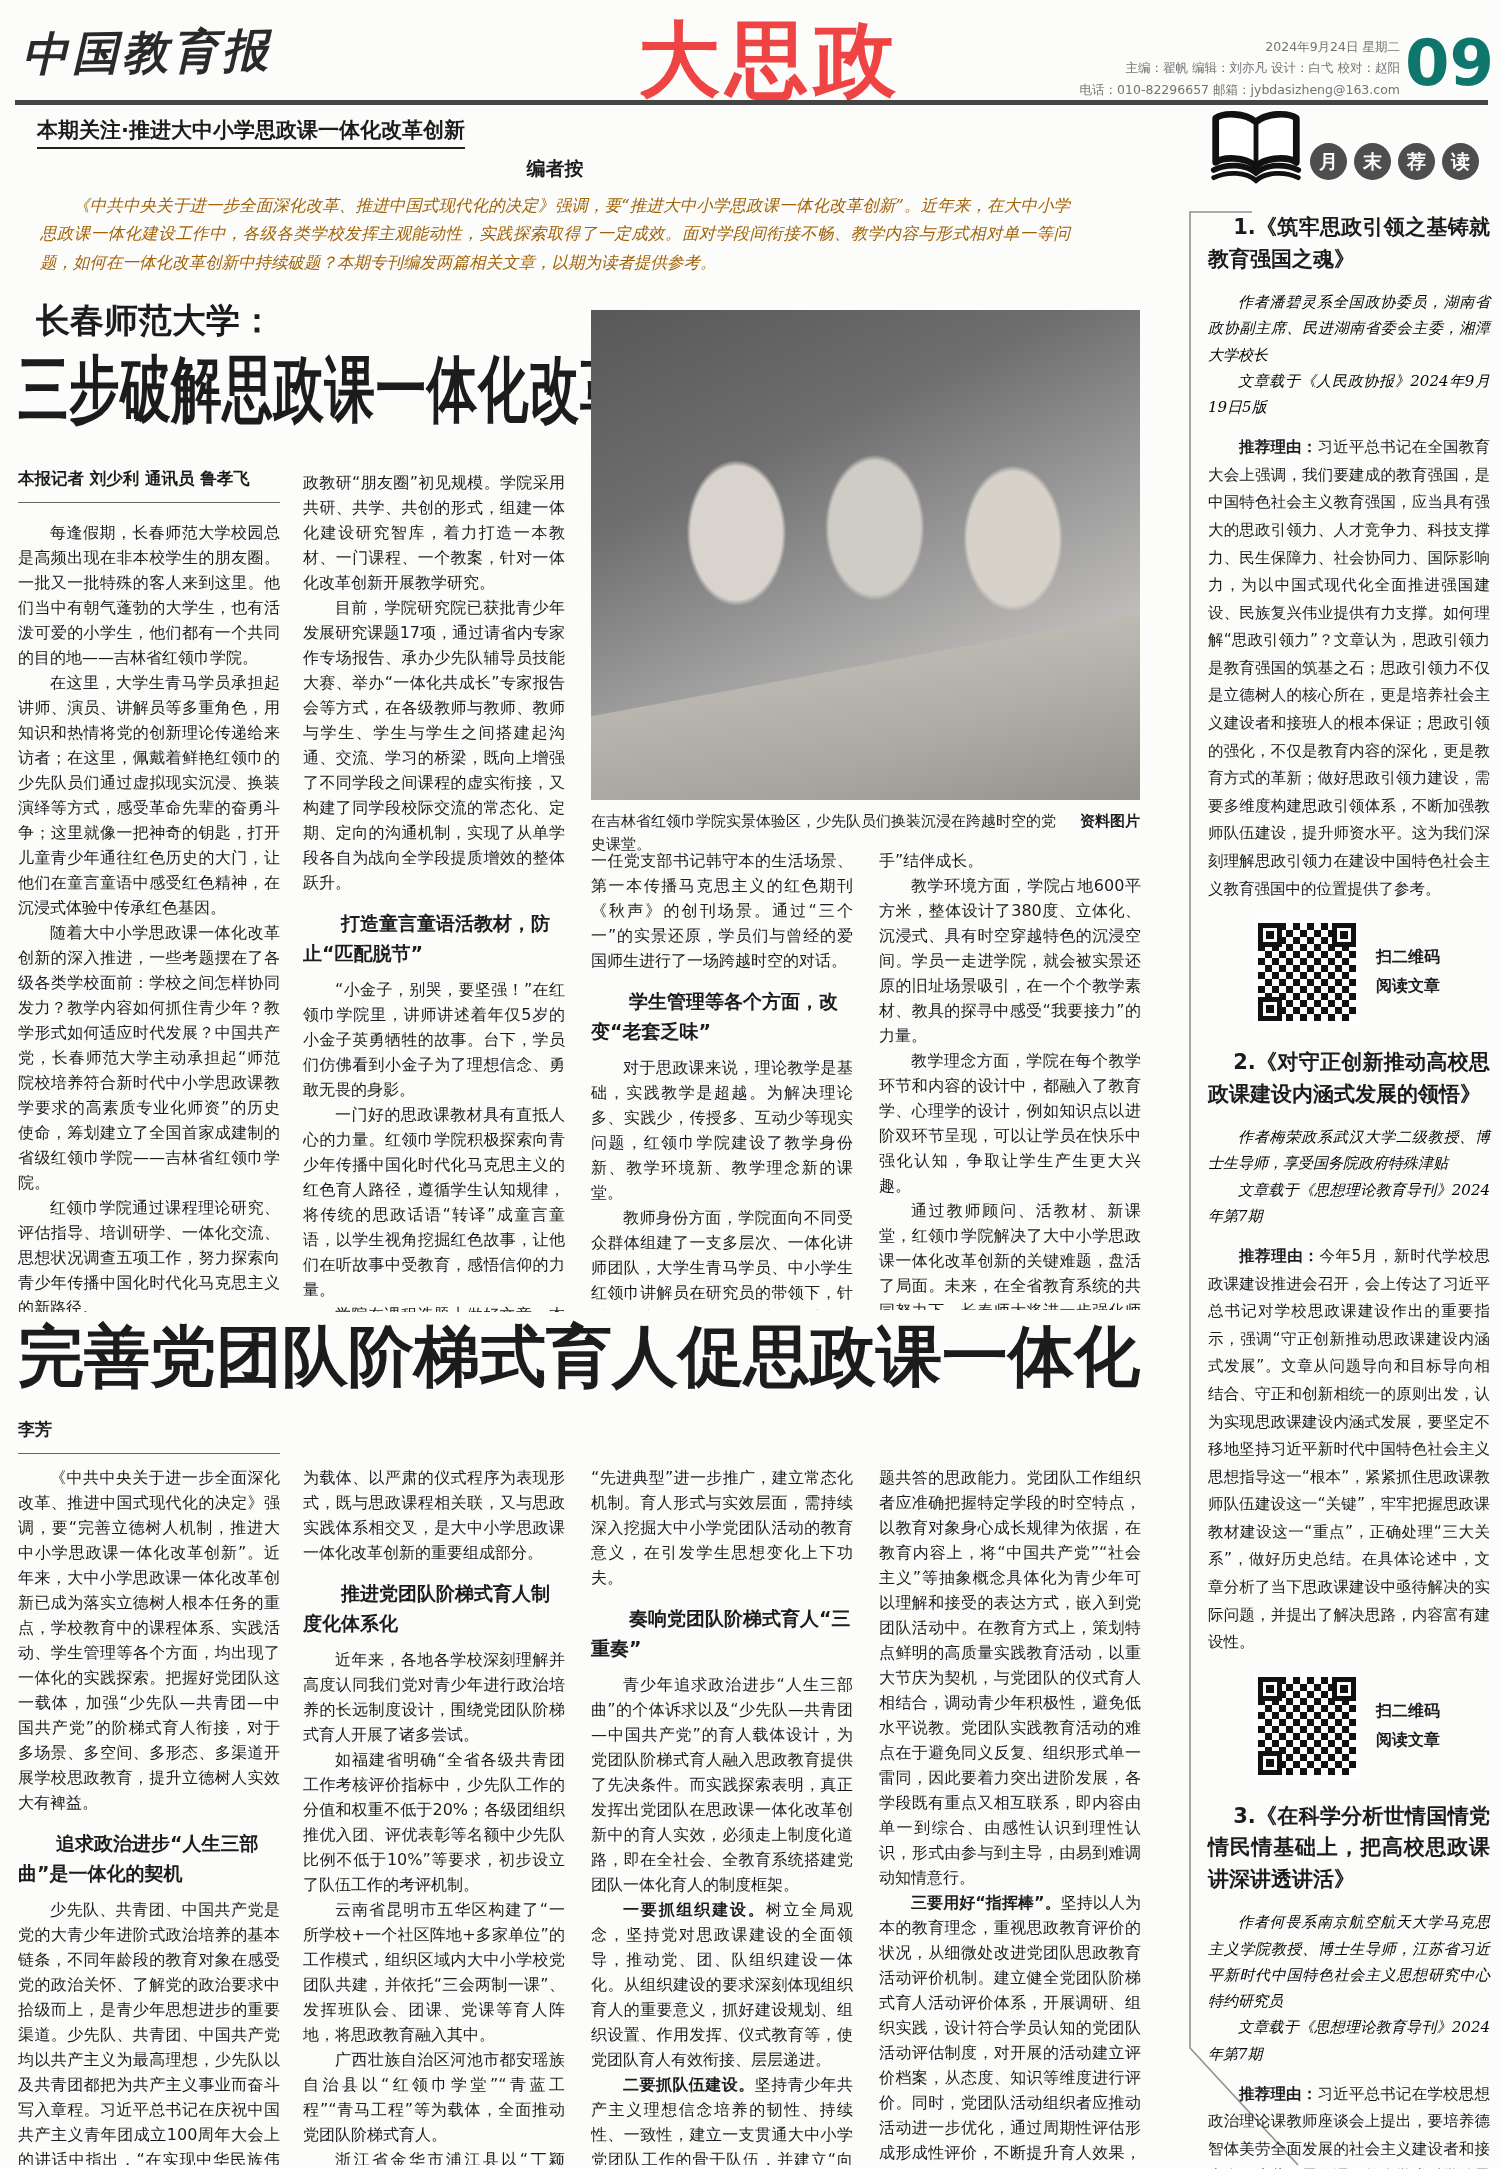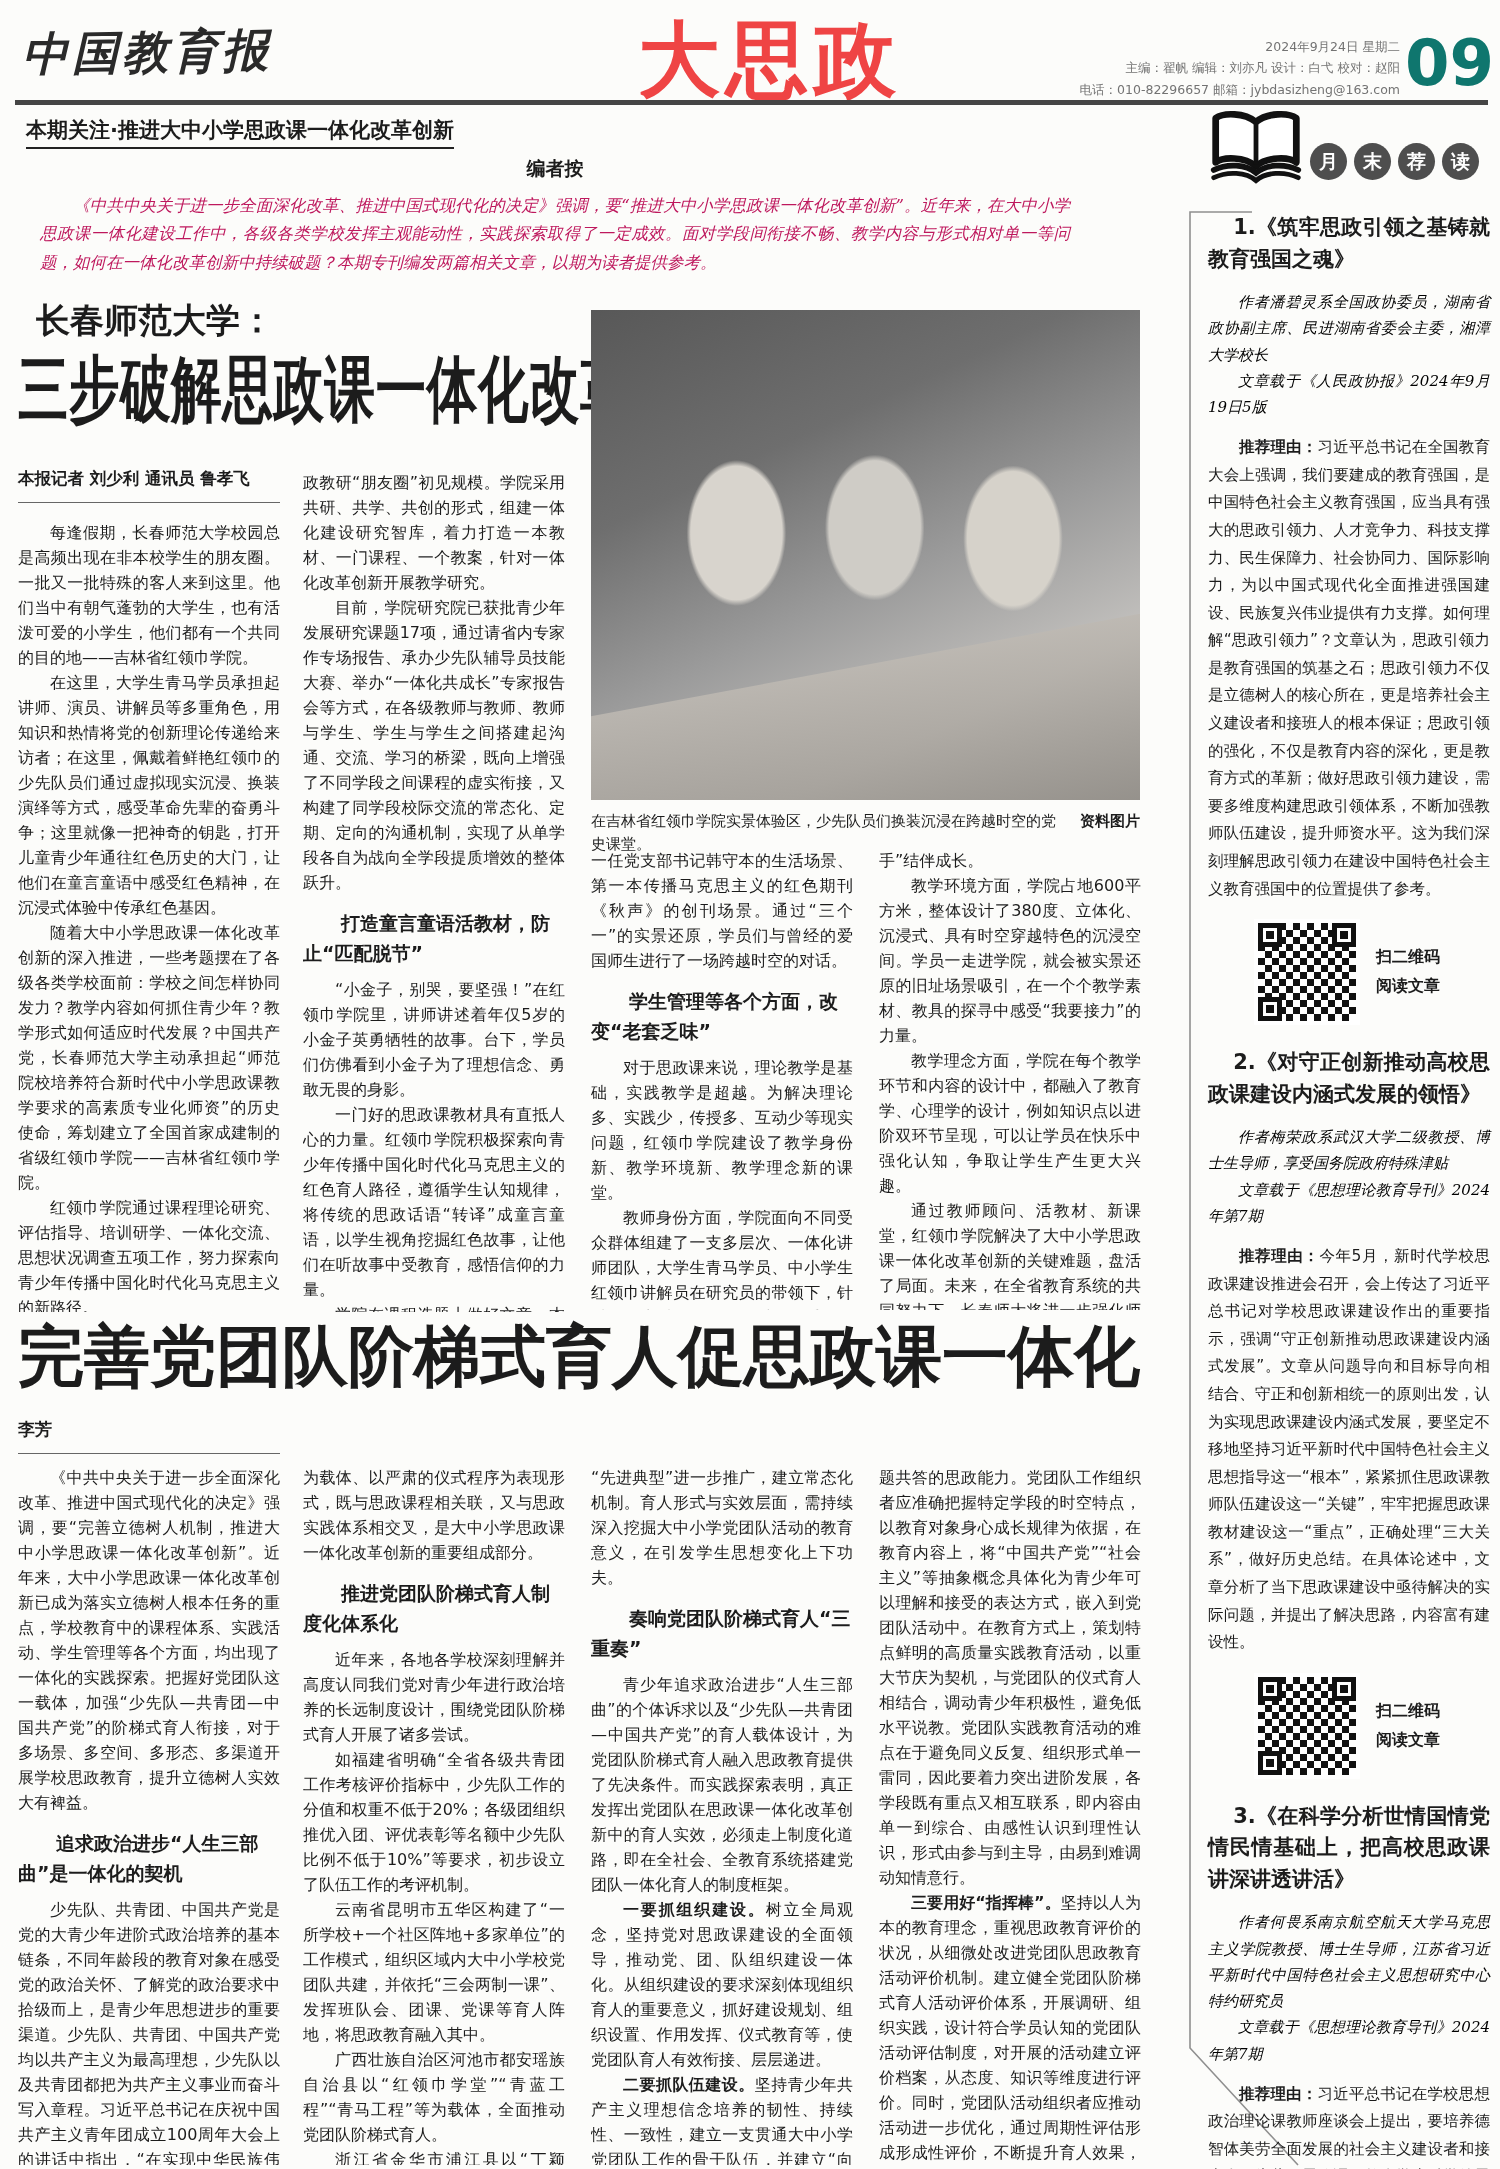--- a/index.html
+++ b/index.html
@@ -8,27 +8,27 @@
   
   .masthead{position:absolute;left:22px;top:22px;font-family:"DejaVu Serif",serif;
             font-style:italic;font-weight:700;font-size:46px;color:#2a2a2a;
             letter-spacing:4px;transform:rotate(-1deg);}
   .section-title{position:absolute;left:770px;top:6px;transform:translateX(-50%);
             font-size:82px;font-weight:900;letter-spacing:6px;color:#ef4444;}
   .header-meta{position:absolute;right:100px;top:36px;width:360px;text-align:right;
             font-size:12.5px;line-height:1.7;color:#737373;}
   .page-number{position:absolute;right:6px;top:26px;font-size:64px;font-weight:700;color:#0f766e;}
   .header-rule{position:absolute;left:15px;right:12px;top:100px;height:5px;background:#454545;}
-  .focus-line{position:absolute;left:26px;top:116px;font-size:21px;font-weight:700;
+  .focus-line{position:absolute;left:37px;top:116px;font-size:21px;font-weight:700;
             border-bottom:2px solid #222;padding-bottom:3px;}
   
   .ed-note{position:absolute;left:40px;top:156px;width:1030px;}
   .ed-note .lbl{text-align:center;font-weight:700;font-size:19px;margin-bottom:10px;}
   .ed-note .txt{font-family:"DejaVu Serif",serif;font-style:italic;font-size:16.5px;
-            line-height:1.72;text-align:justify;text-indent:2em;color:#be185d;}
+            line-height:1.72;text-align:justify;text-indent:2em;color:#a16207;}
   
   .kicker{position:absolute;left:20px;top:298px;font-size:34px;font-weight:700;margin-left:16px;}
   .headline1{position:absolute;left:18px;top:342px;font-size:72px;font-weight:900;
             white-space:nowrap;transform:scaleX(0.70);transform-origin:left top;letter-spacing:1px;}
   .byline{position:absolute;left:18px;top:468px;width:262px;font-size:16.5px;font-weight:700;
             border-bottom:1px solid #666;padding-bottom:12px;}
   .col{position:absolute;width:262px;overflow:hidden;font-size:16px;line-height:25px;
             text-align:justify;}
   .pp{margin:0;text-indent:2em;}
   .pp0{margin:0;}

